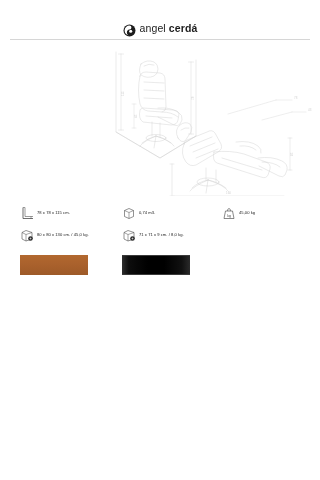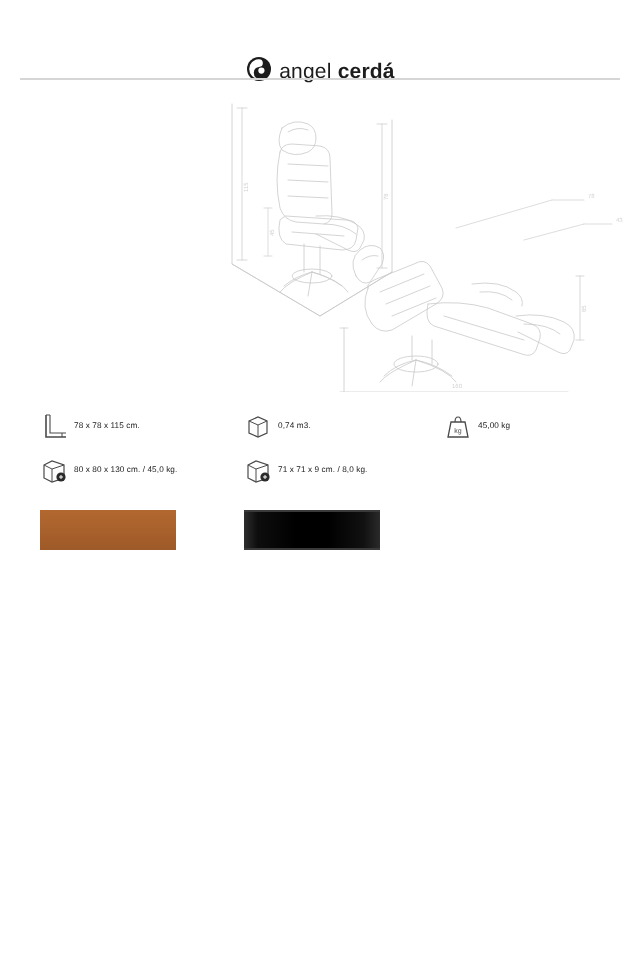--- a/index.html
+++ b/index.html
@@ -26,21 +26,21 @@
     top: 0; left: 0;
     width: 320px;
     height: 40px;
     display: flex;
     align-items: center;
     justify-content: center;
   }
 
   .logo {
     display: flex;
-    align-items: flex-end;
+    align-items: flex-start;
     gap: 4px;
     height: 18px;
     margin-top: 24px;
   }
 
   .logo-mark {
     width: 13px;
     height: 13px;
     flex: 0 0 13px;
     position: relative;

